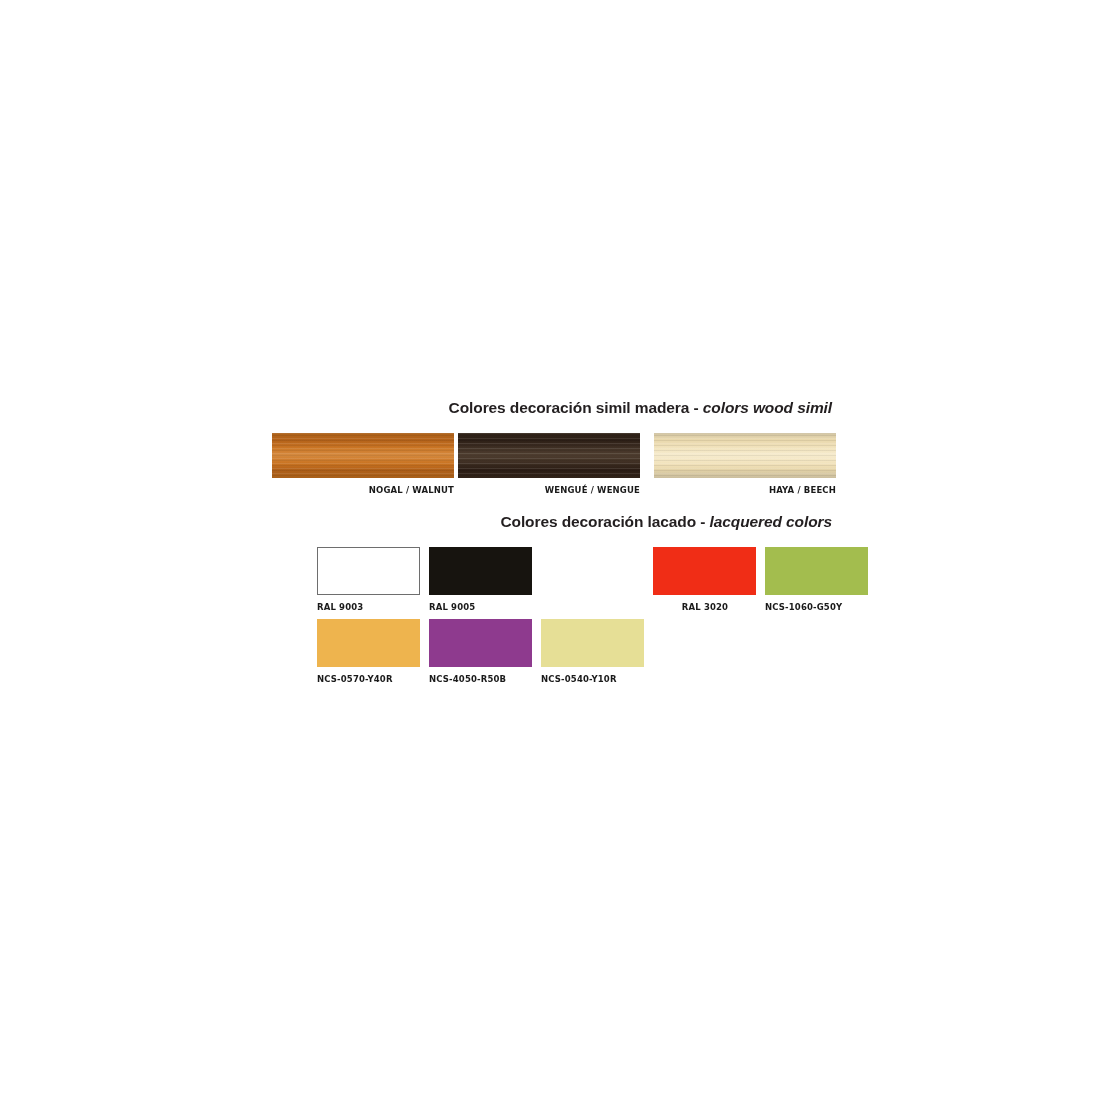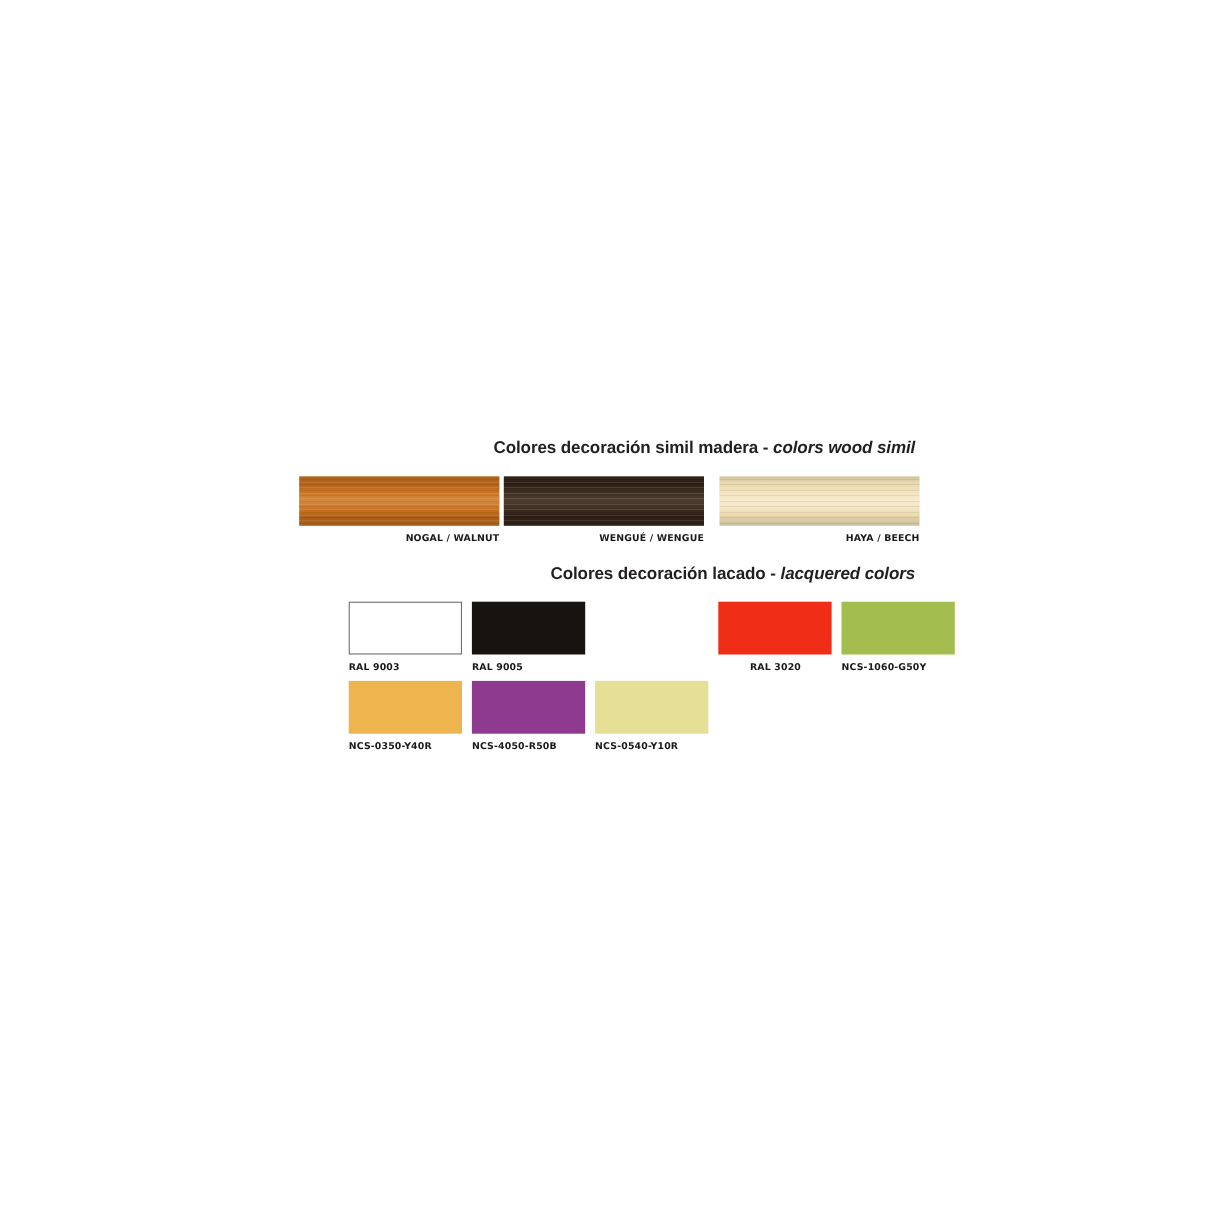--- a/index.html
+++ b/index.html
@@ -213,21 +213,21 @@
         <div class="swatch-label">RAL 3020</div>
       </div>
 
       <div class="lacquer-item row0 col4">
         <div class="lacquer-swatch" id="lac-sw-4" style="background: rgb(163, 189, 78);"></div>
         <div class="swatch-label">NCS-1060-G50Y</div>
       </div>
 
       <div class="lacquer-item row1 col0">
         <div class="lacquer-swatch" id="lac-sw-5" style="background: rgb(238, 180, 78);"></div>
-        <div class="swatch-label">NCS-0350-Y40R</div>
+        <div class="swatch-label">NCS-0570-Y40R</div>
       </div>
 
       <div class="lacquer-item row1 col1">
         <div class="lacquer-swatch" id="lac-sw-6" style="background: rgb(142, 58, 142);"></div>
         <div class="swatch-label">NCS-4050-R50B</div>
       </div>
 
       <div class="lacquer-item row1 col2">
         <div class="lacquer-swatch" id="lac-sw-7" style="background: rgb(230, 223, 150);"></div>
         <div class="swatch-label">NCS-0540-Y10R</div>

